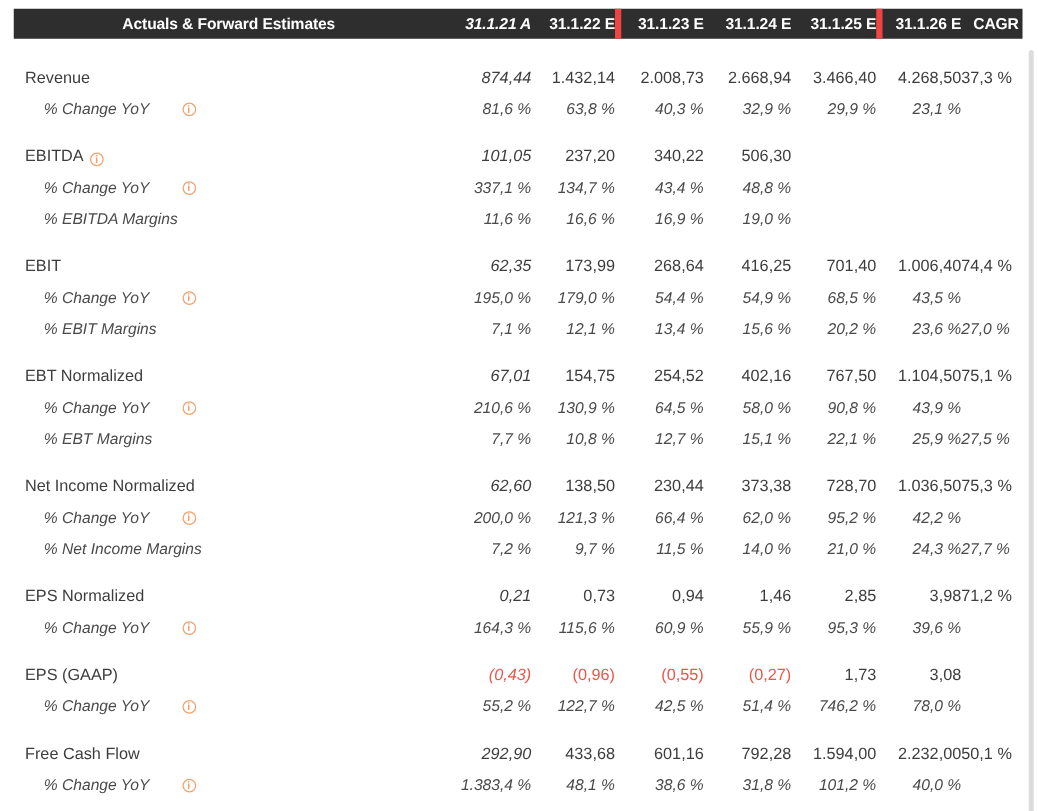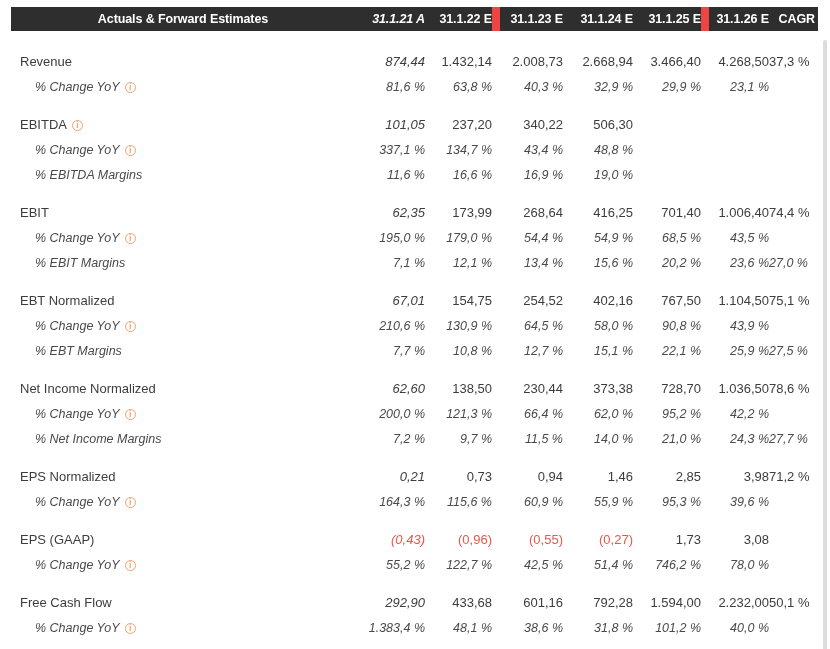--- a/index.html
+++ b/index.html
@@ -16,31 +16,31 @@
   .header-bar{
     display:flex;margin:7px 0 0 11px;width:807px;height:24px;
     background:var(--header-bg);color:var(--header-text);
     font-size:12.5px;font-weight:bold;line-height:24px;letter-spacing:-0.1px;
   }
   .hcell{white-space:nowrap;}
   .hcell.label{width:344px;text-align:center;}
   .num{text-align:right;}
   .c0{width:70px;font-style:italic;} .c1{width:67px;} .c2{width:71px;} .c3{width:70px;}
   .c4{width:68px;} .c5{width:68px;} .c6{width:49px;padding-right:3px;}
-  .hcell.divL{border-left:8px solid #ef4444;}
+  .hcell.divL{border-left:5px solid #ef4444;}
   .tbody{padding:18px 0 0 10px;width:822px;}
   .group{margin-bottom:13px;}
   .row{display:flex;height:25px;align-items:center;}
   .cell{white-space:nowrap;}
   .cell.label{width:345px;display:flex;align-items:center;}
   .row .c6{width:53px;padding-right:17px;}
   .row.main{font-size:13px;color:var(--text);}
-  .row.main .cell.label{padding-left:10px;}
+  .row.main .cell.label{padding-left:10px;align-items:flex-end;}
   .row.sub{font-size:12.5px;color:var(--sub-text);font-style:italic;}
-  .row.sub .cell.label{padding-left:25px;}
+  .row.sub .cell.label{padding-left:25px;gap:21px;}
   .neg{color:var(--negative);}
   .info{
     display:inline-flex;align-items:center;justify-content:center;
     width:11px;height:11px;margin-left:5px;border:1px solid var(--info);
     border-radius:50%;color:var(--info);font-size:8.5px;font-style:normal;
     font-weight:bold;line-height:1;flex:0 0 auto;position:relative;top:1px;
     cursor:pointer;
   }
   .vscroll{
     position:absolute;top:33px;right:3px;width:4px;height:616px;
@@ -213,21 +213,21 @@
         <div class="row main">
           <div class="cell label">
             <span>Net Income Normalized</span>
           </div>
           <div class="cell num c0">62,60</div>
           <div class="cell num c1">138,50</div>
           <div class="cell num c2">230,44</div>
           <div class="cell num c3">373,38</div>
           <div class="cell num c4">728,70</div>
           <div class="cell num c5">1.036,50</div>
-          <div class="cell num c6">78,6 %</div>
+          <div class="cell num c6">75,3 %</div>
         </div>
         <div class="row sub">
           <div class="cell label">
             <span>% Change YoY</span>
             <span class="info">i</span>
           </div>
           <div class="cell num c0">200,0 %</div>
           <div class="cell num c1">121,3 %</div>
           <div class="cell num c2">66,4 %</div>
           <div class="cell num c3">62,0 %</div>

